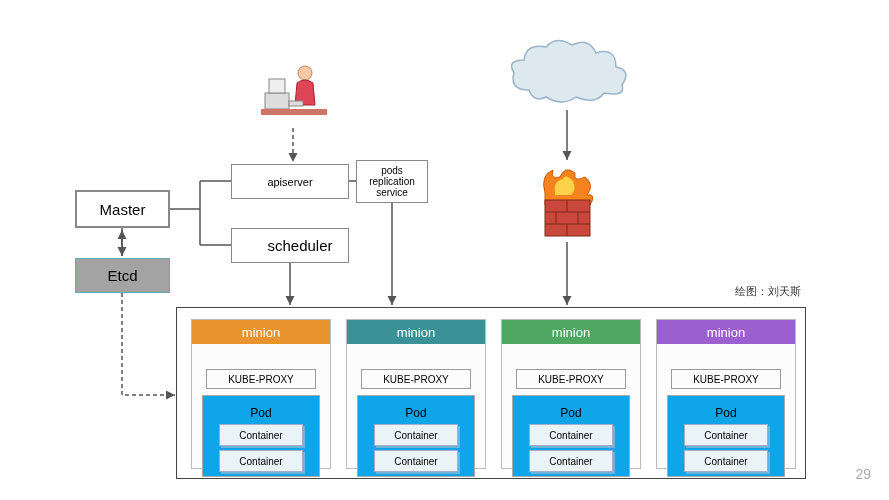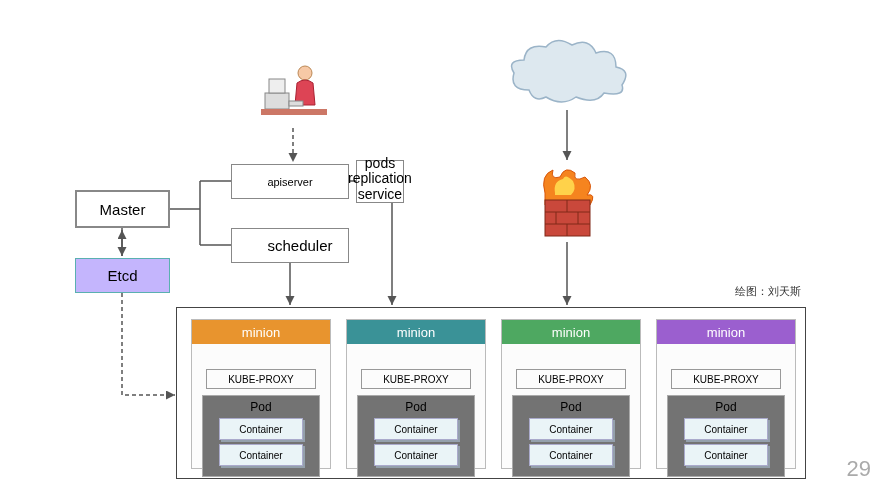--- a/index.html
+++ b/index.html
@@ -19,40 +19,39 @@
     justify-content: center;
     font-size: 14px;
   }
   .master-box {
     left: 75px; top: 190px; width: 95px; height: 38px;
     border-width: 2px;
     font-size: 15px;
   }
   .etcd-box {
     left: 75px; top: 258px; width: 95px; height: 35px;
-    background: #c4b5fd;
+    background: #a3a3a3;
     border-color: #5ab0b0;
     font-size: 15px;
   }
   .apiserver-box {
     left: 231px; top: 164px; width: 118px; height: 35px;
     font-size: 11px;
   }
   .scheduler-box {
     left: 231px; top: 228px; width: 118px; height: 35px;
     font-size: 15px;
     padding-left: 20px;
   }
   .pods-box {
-    left: 356px; top: 160px; width: 48px; height: 43px;
-    font-size: 14px;
+    left: 356px; top: 160px; width: 72px; height: 43px;
+    font-size: 10px;
     flex-direction: column;
     line-height: 1.1;
     text-align: center;
-    justify-content: flex-end;
   }
   .minions-frame {
     position: absolute;
     left: 176px; top: 307px; width: 630px; height: 172px;
     border: 1px solid #444;
   }
   .minion {
     position: absolute;
     top: 319px;
     width: 140px;
@@ -75,44 +74,44 @@
     border: 1px solid #999;
     font-size: 10px;
     display: flex;
     align-items: center;
     justify-content: center;
   }
   .pod {
     margin: 6px auto 0;
     width: 118px;
     height: 82px;
-    background: #737373;
+    background: #0ea5e9;
     border: 1px solid #aaa;
     text-align: center;
     font-size: 12px;
-    padding-top: 4px;
+    padding-top: 10px;
   }
   .container {
     margin: 4px auto 4px;
     width: 84px;
     height: 22px;
     background: #eaf4f7;
     border: 1px solid #aac;
     font-size: 10px;
     display: flex;
     align-items: center;
     justify-content: center;
     box-shadow: 2px 2px 0 rgba(170,190,210,0.6);
   }
   .page-num {
     position: absolute;
     right: 18px;
     bottom: 18px;
     color: #aaa;
-    font-size: 22px;
+    font-size: 14px;
   }
   .credit {
     position: absolute;
     right: 88px;
     top: 284px;
     font-size: 11px;
     color: #333;
     font-family: Liberation Mono, monospace;
   }
   svg.lines {

